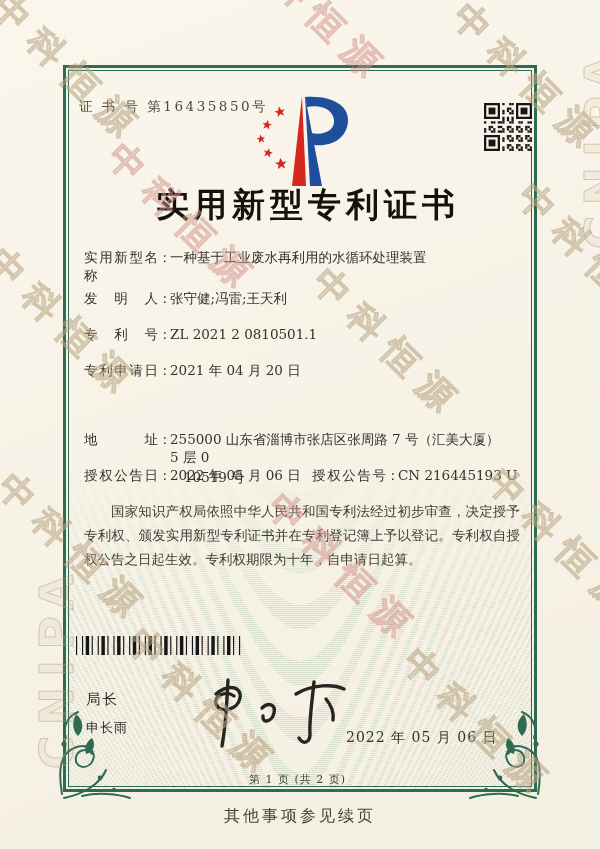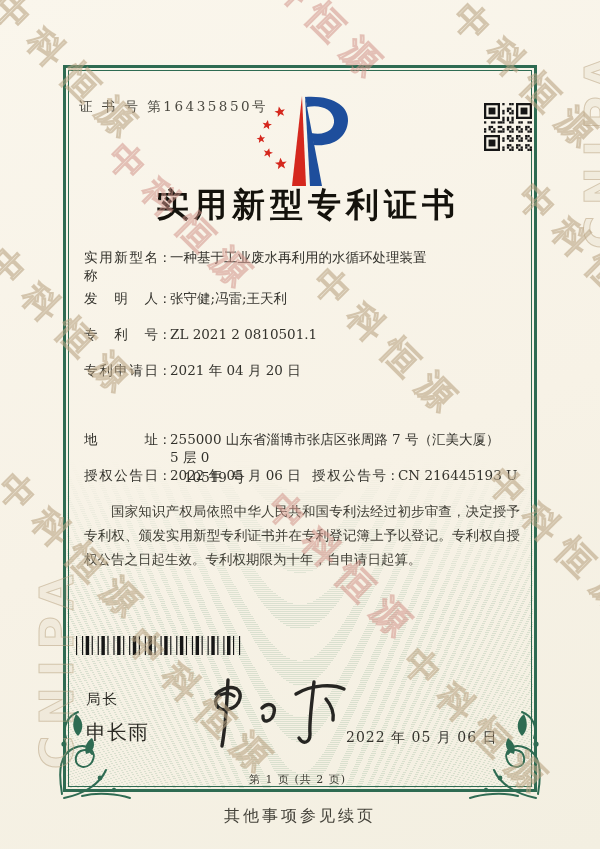--- a/index.html
+++ b/index.html
@@ -43,21 +43,21 @@
   .colon{display:inline-block;width:12px;vertical-align:top;}
   .f-value{display:inline-block;vertical-align:top;max-width:330px;}
   .addr2{padding-left:100px;margin-top:2px;}
   .pair2{position:absolute;left:228px;top:0;}
   .paras{position:absolute;left:84px;right:80px;top:499px;font-size:13.5px;line-height:1.78;color:#3e3d34;text-align:justify;}
   .paras p{margin:0;text-indent:2em;}
   .barcode{position:absolute;left:76px;top:636px;width:168px;height:19px;}
   .signer-title{position:absolute;left:86px;top:690px;font-family:"DejaVu Sans","Liberation Sans",sans-serif;
     font-size:14.5px;font-weight:500;color:#2c2b25;letter-spacing:2px;}
   .signer-name{position:absolute;left:86px;top:719px;font-family:"DejaVu Sans","Liberation Sans",sans-serif;
-    font-size:20px;font-weight:500;color:#2c2b25;letter-spacing:1px;}
+    font-size:13px;font-weight:500;color:#2c2b25;letter-spacing:1px;}
   .signature{position:absolute;left:192px;top:672px;width:162px;height:82px;}
   .issue-date{position:absolute;left:346px;top:729px;font-size:14px;letter-spacing:1px;color:#33322c;}
   .page-ind{position:absolute;left:63px;right:68px;top:772px;text-align:center;font-size:11px;letter-spacing:1px;color:#3c3b33;}
   .footer-note{position:absolute;left:0;right:0;top:806px;text-align:center;font-size:16px;letter-spacing:3px;color:#44423a;z-index:3;}
 </style>
 </head>
 <body>
 
 <div class="page">
 

